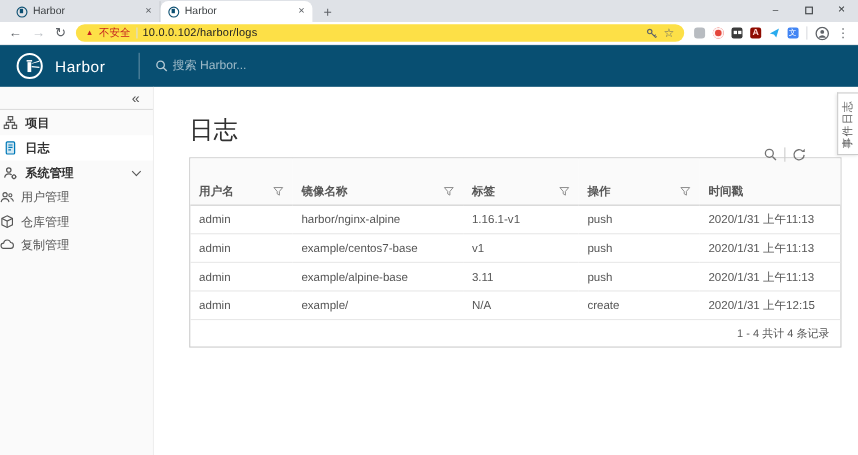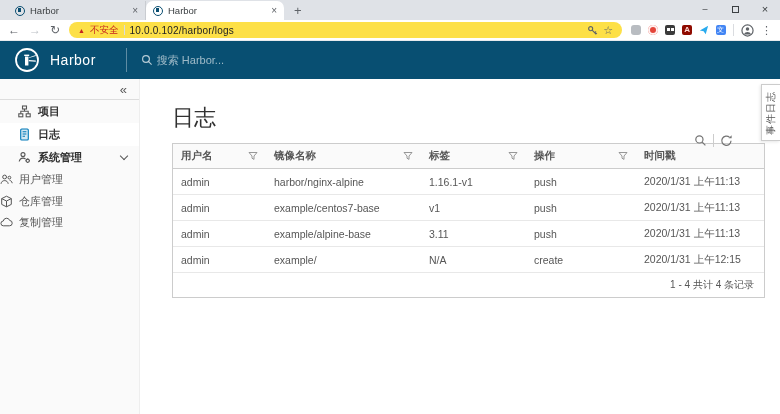--- a/index.html
+++ b/index.html
@@ -64,41 +64,41 @@
   .hright { margin-left:auto; display:flex; align-items:center; gap:28px; }
   .hitem { display:flex; align-items:center; gap:5px; font-size:11px; }
   .caret-down { width:0; height:0; border-left:3.5px solid transparent; border-right:3.5px solid transparent;
                 border-top:4px solid #fff; margin-left:2px; }
 
   
   .layout { display:flex; height:335px; }
   .sidebar { width:140px; background:#fafafa; border-right:1px solid #eeeeee; flex:0 0 auto; }
   .collapse-row { height:21px; display:flex; align-items:center; justify-content:flex-end; padding-right:12px;
                   border-bottom:1px solid #dddddd; color:#565656; font-size:13px; }
-  .nav-item { height:23px; display:flex; align-items:center; gap:7px; padding:0 12px 0 18px; font-size:11px;
+  .nav-item { height:23px; display:flex; align-items:center; gap:7px; padding:0 12px 0 3px; font-size:11px;
               font-weight:bold; color:#313131; }
   .nav-item.active { background:#fff; }
   .nav-item .spacer { flex:1; }
   .chev { width:6px; height:6px; border-right:1.3px solid #565656; border-bottom:1.3px solid #565656;
           transform:rotate(45deg); margin-top:-3px; }
   .subnav .nav-sub { height:21.5px; display:flex; align-items:center; gap:6px; font-size:11px;
                      font-weight:normal; color:#565656; }
   .icon13 { width:13px; height:13px; flex:0 0 auto; }
 
   
   .main { flex:1; position:relative; background:#fff; }
   .page-title { font-size:22px; font-weight:300; color:#313131; margin:24px 0 0 32px; }
   .actions { position:absolute; top:55px; right:47px; display:flex; align-items:center; gap:6px; color:#737373; }
   .actions .asep { width:1px; height:13px; background:#cccccc; }
 
   .card { margin:10px 15px 0 32px; border:1px solid #cccccc; background:#fff; }
   table { width:100%; border-collapse:collapse; font-size:10.5px; color:#565656; table-layout:fixed; }
   thead th { background:#fafafa; text-align:left; font-weight:bold; color:#565656; padding:5px 8px;
              border-bottom:1px solid #cccccc; }
-  thead th .th-flex { display:flex; align-items:center; justify-content:space-between; }
+  thead th .th-flex { display:flex; align-items:center; justify-content:space-between;margin-top:18px; }
   tbody td { padding:5.5px 8px; border-top:1px solid #e8e8e8; white-space:nowrap; overflow:hidden; }
   tbody tr:first-child td { border-top:none; }
   .card-footer { text-align:right; padding:5px 10px; font-size:10px; color:#565656; border-top:1px solid #e8e8e8; }
 
   .side-tab { position:absolute; top:5px; right:0; width:19px; height:57px; background:#fff;
               border:1px solid #cccccc; border-right:none; box-shadow:-1px 1px 3px rgba(0,0,0,.10);
               display:flex; align-items:center; justify-content:center; }
   .side-tab span { transform:rotate(-90deg); white-space:nowrap; font-size:10px; color:#565656; letter-spacing:1px; }
 </style>
 </head>

